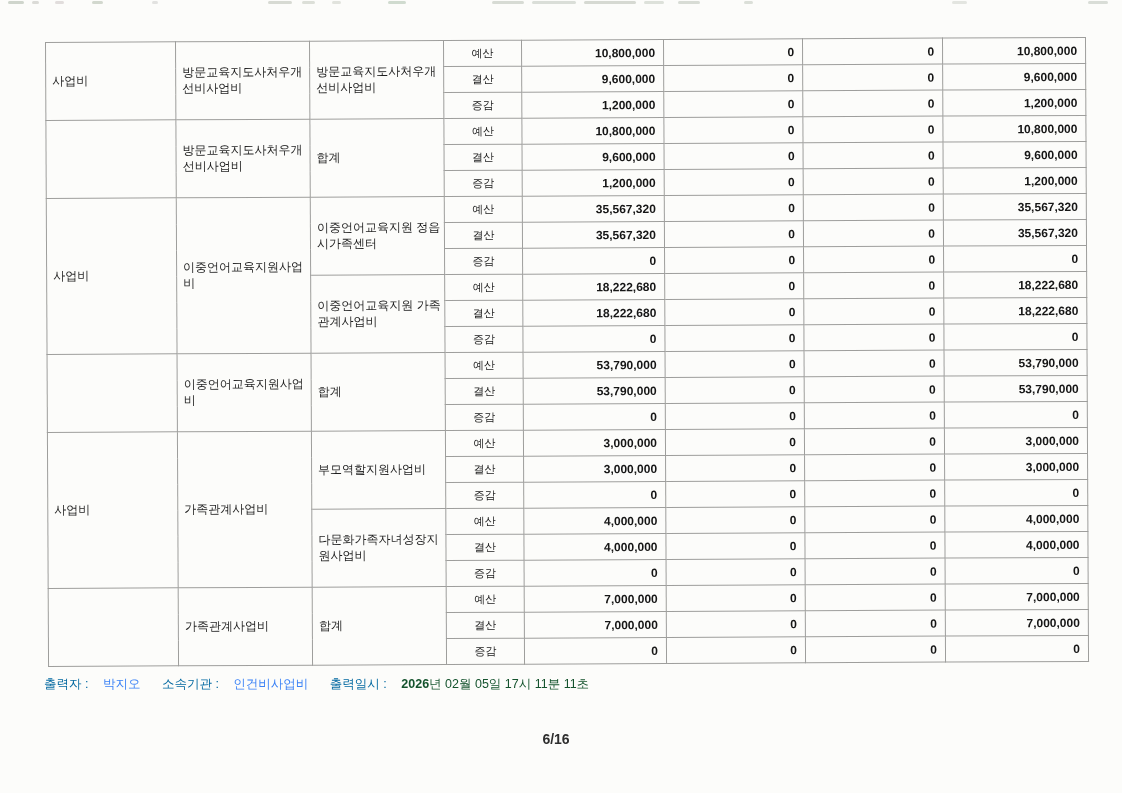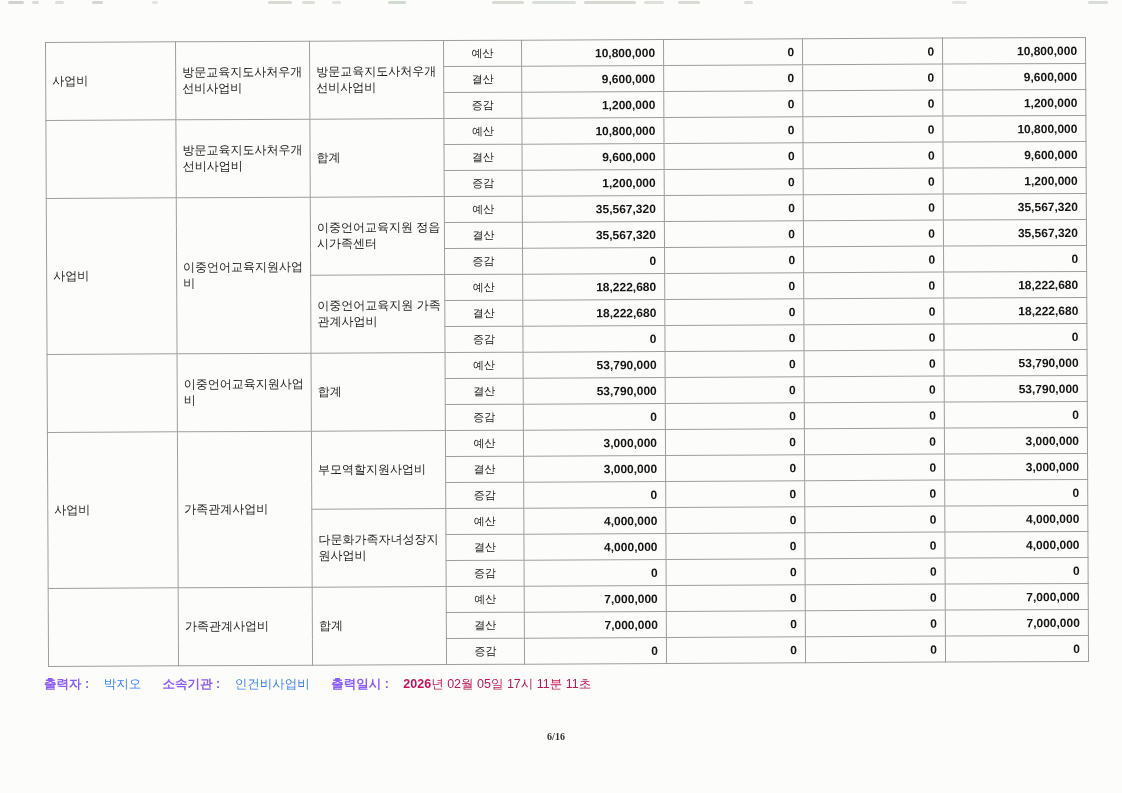--- a/index.html
+++ b/index.html
@@ -37,27 +37,27 @@
   }
   td.num{
     font-size:12px;font-weight:700;text-align:right;
     padding:0 8px 0 2px;color:#161616;
     font-family:"Liberation Sans","DejaVu Sans",sans-serif;
   }
   .footer{
     position:absolute;left:44px;top:676px;width:1050px;
     font-size:12.5px;white-space:nowrap;
   }
-  .footer .f-label{color:#8b5cf6;margin-right:11px;font-weight:bold;}
+  .footer .f-label{color:#0369a1;margin-right:11px;}
   .footer .f-value{color:#3b82f6;margin-right:18px;}
-  .footer .f-datetime{color:#be185d;}
+  .footer .f-datetime{color:#14532d;}
   .footer .f-datetime b{font-weight:700;}
   .pagenum{
     position:absolute;left:45px;top:731px;width:1022px;
-    text-align:center;font-size:10px;font-weight:700;color:#2e2e2e;font-family:Liberation Serif, serif;
+    text-align:center;font-size:14px;font-weight:700;color:#2e2e2e;
   }
 </style>
 </head>
 <body>
 
 <div class="artifacts">
   <span style="left:8px;width:16px;background:#9aa694;"></span>
   <span style="left:32px;width:7px;background:#b3b3ae;"></span>
   <span style="left:55px;width:9px;background:#c2b8b8;"></span>
   <span style="left:92px;width:11px;background:#9fae9a;"></span>

